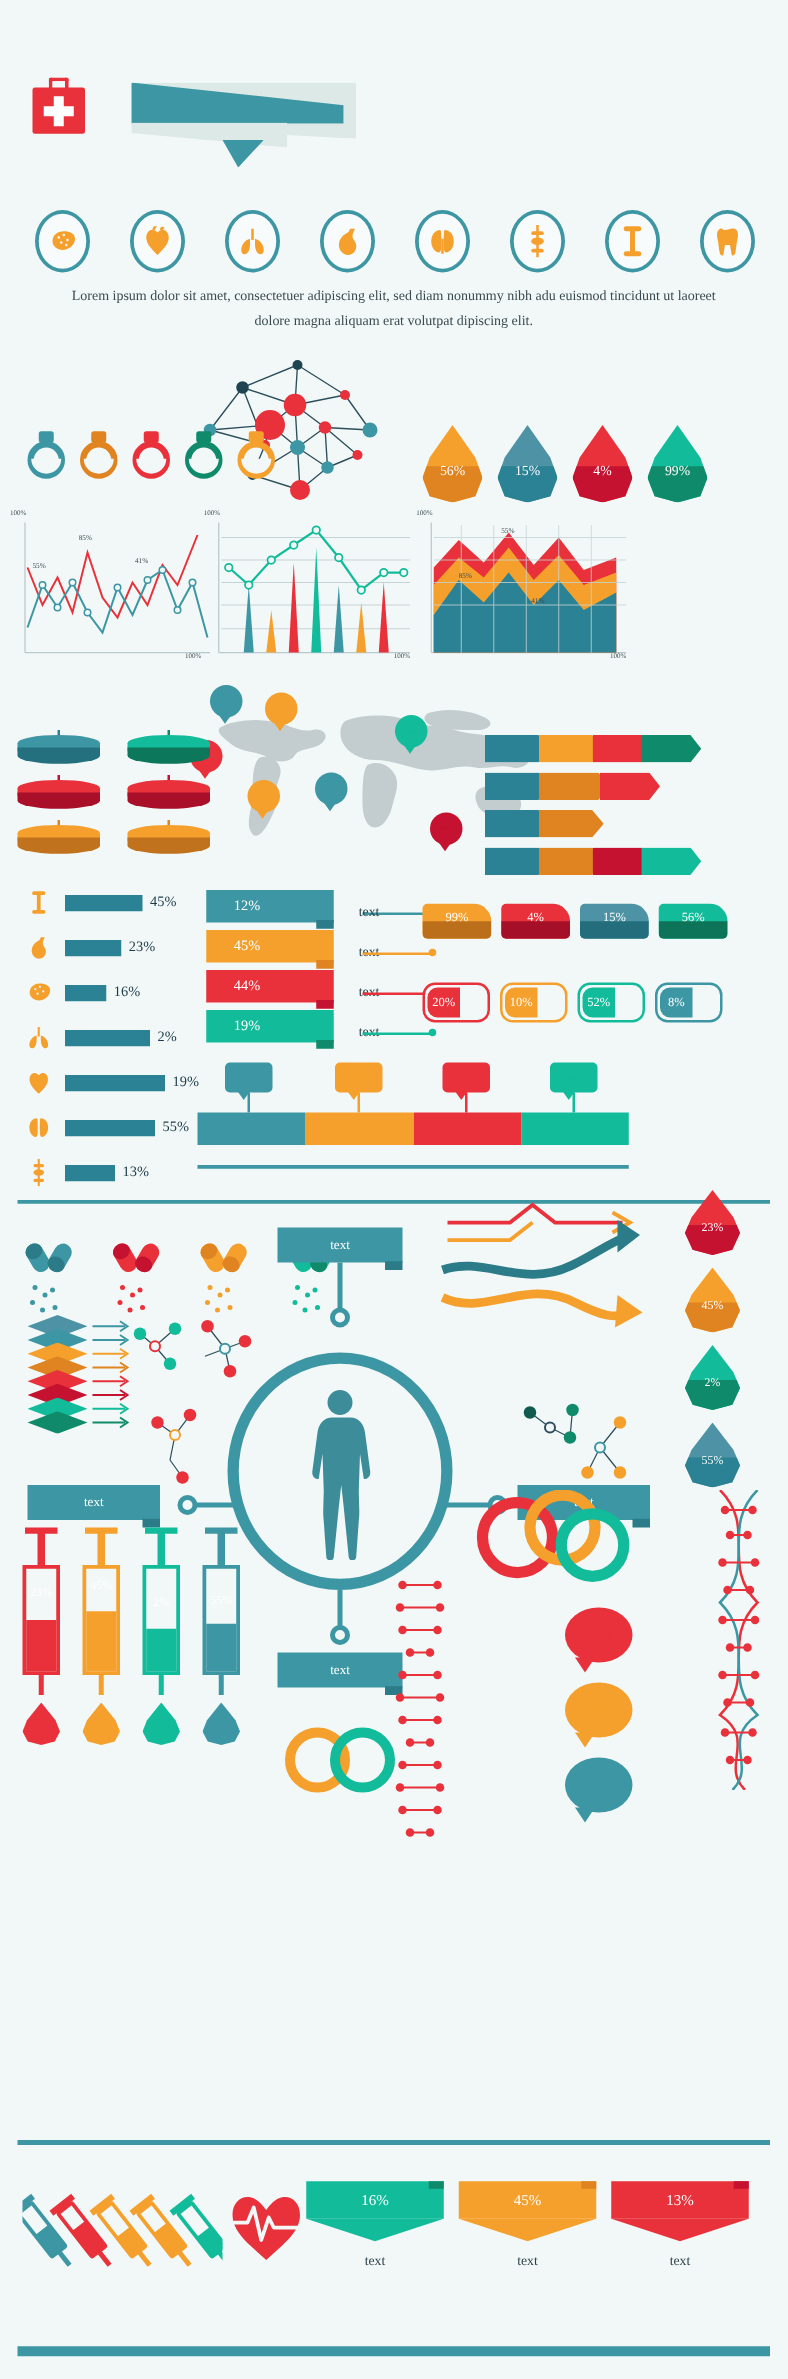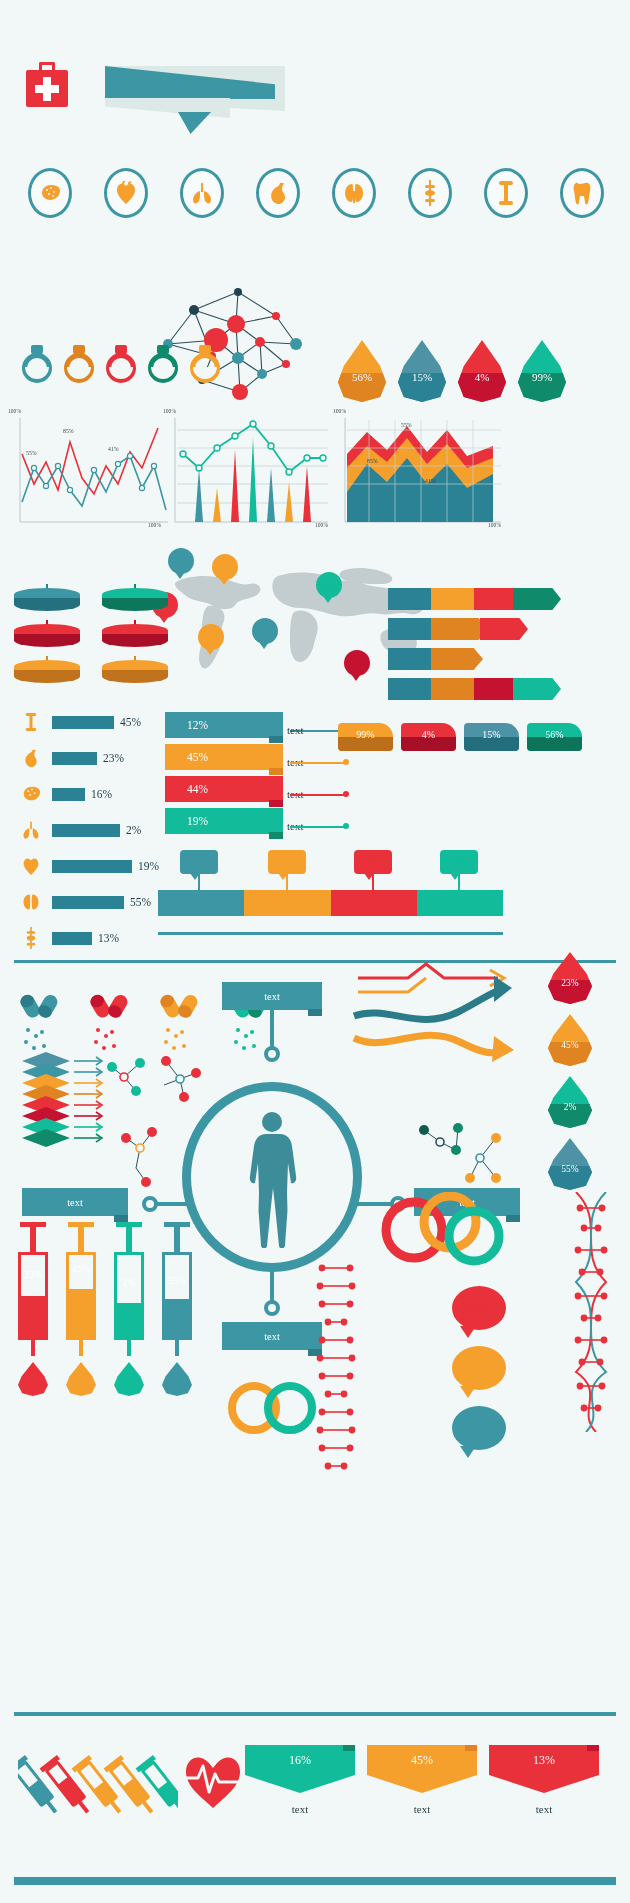--- a/index.html
+++ b/index.html
@@ -137,21 +137,21 @@
 
   
   .obars { position: absolute; left: 16px; top: 706px; width: 145px; }
   .obar-row { display: flex; align-items: center; height: 32px; margin-bottom: 4px; }
   .obar-ico { width: 30px; display: flex; justify-content: center; }
   .obar-bar { height: 13px; background: #2b8294; margin-left: 6px; }
   .obar-val { font-size: 11.5px; color: #1c3b4a; margin-left: 6px; font-family: "Liberation Serif", serif; }
 
   
   .ribs { position: absolute; left: 165px; top: 712px; width: 150px; }
-  .rib { position: relative; height: 26px; margin-bottom: 6px; width: 118px;
+  .rib { position: relative; height: 26px; margin-bottom: 6px; width: 102px;
          display: flex; align-items: center; }
   .rib-lbl { color: #fff; font-size: 11.5px; margin-left: 22px; font-family: "Liberation Serif", serif; }
   .rib-fold { position: absolute; right: -0px; bottom: -5px; width: 14px; height: 7px; }
   .rib-line { position: absolute; height: 1.5px; }
   .rib-dot { position: absolute; width: 6px; height: 6px; border-radius: 50%; }
   .rib-text { position: absolute; font-size: 11px; color: #2b3f49; font-family: "Liberation Serif", serif; }
 
   
   .boxes { position: absolute; left: 338px; top: 723px; display: flex; gap: 8px; }
   .boxp { width: 55px; height: 28px; border-radius: 4px 14px 4px 4px; position: relative; overflow: hidden; }
@@ -316,20 +316,21 @@
           <path d="M3 21h10c1.5 0 2 1 2 2s-.5 2-2 2H3c-1.5 0-2-1-2-2s.5-2 2-2z" fill="#f5a02c"></path>
         </svg>
     </div>
     <div class="organ-circle">
       <svg width="20" height="24" viewBox="0 0 20 24">
           <path d="M4 2c-2 1-3 4-2 8 1 4 1 9 2 12 1 2 3 2 3-1l1-6h4l1 6c0 3 2 3 3 1 1-3 1-8 2-12 1-4 0-7-2-8-3-1-5 1-8 1S7 1 4 2z" fill="#f5a02c"></path>
         </svg>
     </div>
   </div>
 
+  <div class="lorem">Lorem ipsum dolor sit amet, consectetuer adipiscing elit, sed diam nonummy nibh adu euismod tincidunt ut laoreet dolore magna aliquam erat volutpat dipiscing elit.</div>
 
   <div class="network">
     <svg width="200" height="125" viewBox="0 0 200 125">
       <g stroke="#2d4f5c" stroke-width="1.1" fill="none">
         <path d="M88 10 L44 28 M88 10 L86 42 M88 10 L126 34 M44 28 L86 42 M44 28 L18 62 M44 28 L62 74 M86 42 L126 34 M86 42 L66 58 M86 42 L110 60 M86 42 L88 76 M126 34 L146 62 M110 60 L146 62 M18 62 L62 74 M18 62 L66 58 M66 58 L62 74 M66 58 L88 76 M110 60 L112 92 M110 60 L88 76 M62 74 L52 98 M88 76 L52 98 M88 76 L112 92 M88 76 L90 110 M52 98 L90 110 M112 92 L90 110 M112 92 L136 82 M110 60 L136 82"></path>
       </g>
       <circle cx="88" cy="10" r="4" fill="#1f4350"></circle>
       <circle cx="44" cy="28" r="5" fill="#1f4350"></circle>
       <circle cx="86" cy="42" r="9" fill="#e8313a"></circle>
       <circle cx="126" cy="34" r="4" fill="#e8313a"></circle>
@@ -706,20 +707,38 @@
     <div class="boxp" style="background:#4e93a5">
       <div class="boxp-b" style="background:#2b8294"></div>
       <div class="boxp-l">15%</div>
       </div>
     <div class="boxp" style="background:#12bb9a">
       <div class="boxp-b" style="background:#0f8a6a"></div>
       <div class="boxp-l">56%</div>
       </div>
   </div>
 
+  <div class="caps">
+    <div class="cap" style="border-color:#e8313a">
+      <div class="cap-fill" style="background:#e8313a;width:26px"></div>
+      <div class="cap-l" style="margin-right:20px">20%</div>
+      </div>
+    <div class="cap" style="border-color:#f5a02c">
+      <div class="cap-fill" style="background:#f5a02c;width:26px"></div>
+      <div class="cap-l" style="margin-right:20px">10%</div>
+      </div>
+    <div class="cap" style="border-color:#12bb9a">
+      <div class="cap-fill" style="background:#12bb9a;width:26px"></div>
+      <div class="cap-l" style="margin-right:20px">52%</div>
+      </div>
+    <div class="cap" style="border-color:#3d96a3">
+      <div class="cap-fill" style="background:#3d96a3;width:26px"></div>
+      <div class="cap-l" style="margin-right:20px">8%</div>
+      </div>
+  </div>
 
   <div class="segbar">
     <div class="seg" style="background:#3d96a3"></div>
     <div class="seg" style="background:#f5a02c"></div>
     <div class="seg" style="background:#e8313a"></div>
     <div class="seg" style="background:#12bb9a"></div>
   </div>
   <div class="seg-stem" style="left:198px;top:874px"></div>
   <div class="seg-stem" style="left:286px;top:874px;background:#f5a02c"></div>
   <div class="seg-stem" style="left:372px;top:874px;background:#e8313a"></div>

